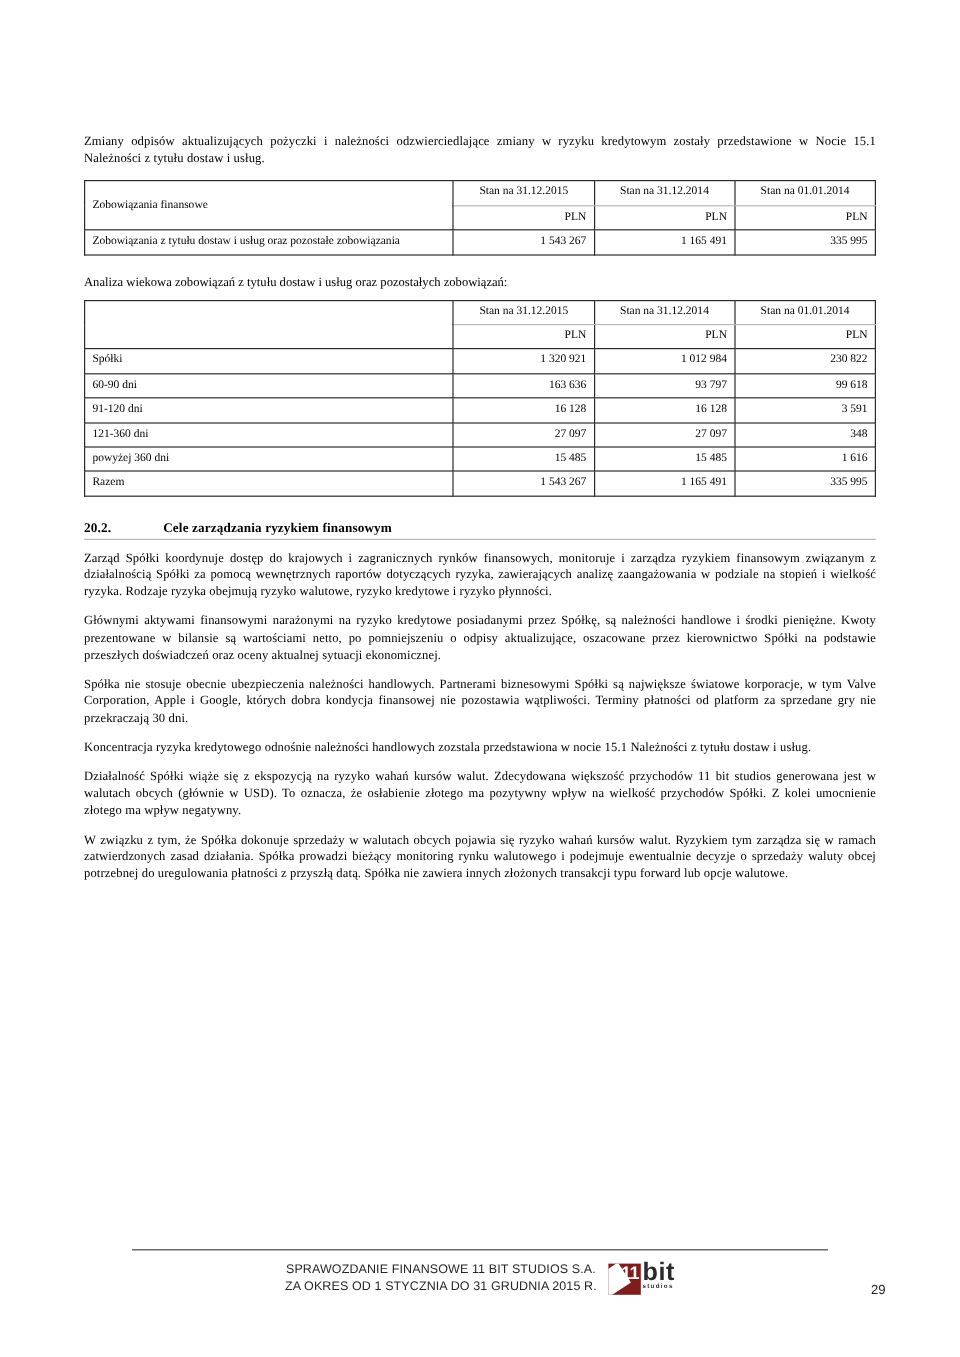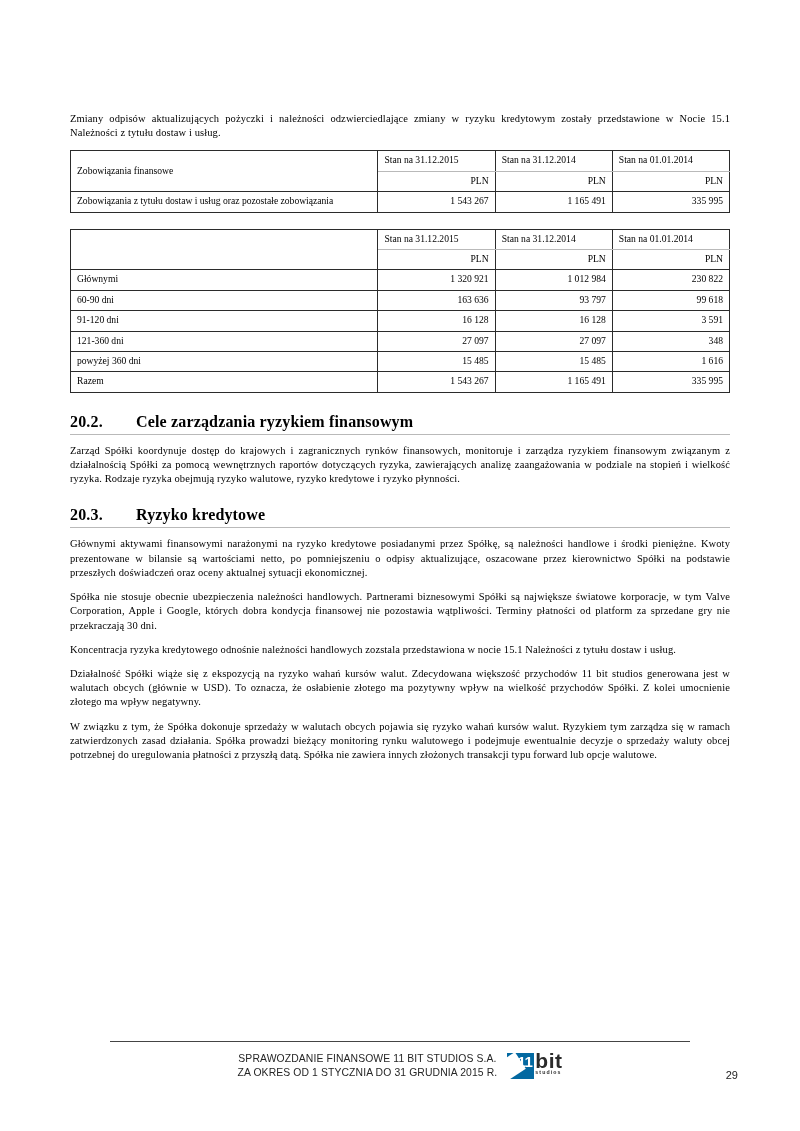--- a/index.html
+++ b/index.html
@@ -51,21 +51,21 @@
     border: 1px solid #2b2b2b;
     padding: 3px 6px 4px 6px;
     vertical-align: middle;
     font-weight: normal;
     line-height: 12.4px;
   }
   .col-label { width: 307px; }
   .col-num   { width: 117px; }
   .num { text-align: right; }
   .hdr-date {
-    text-align: left;
+    text-align: center;
     border-bottom: 1px solid #b9b9b9 !important;
     padding-bottom: 3px;
   }
   .hdr-pln {
     text-align: right;
     border-top: 1px solid #b9b9b9 !important;
   }
   .rowlabel-strong { font-weight: bold; }
   .cell-2line { line-height: 12.2px; }
   .total-row td { font-weight: bold; border-top: 1px solid #2b2b2b; }
@@ -75,21 +75,21 @@
     margin: 0 0 7px 0;
     font-size: 10.5px;
     line-height: 14px;
   }
 
   
   .section-head {
     margin: 20px 0 9px 0;
     padding-bottom: 3px;
     border-bottom: 1px solid #b9b9b9;
-    font-size: 16px;
+    font-size: 11px;
     font-weight: bold;
     display: block;
     letter-spacing: 0.01em;
   }
   .section-head .num-label {
     display: inline-block;
     width: 66px;
   }
 
   
@@ -121,21 +121,21 @@
   .logo {
     margin-left: 10px;
     margin-top: 1px;
     display: inline-flex;
     align-items: flex-start;
   }
   .logo-mark {
     position: relative;
     width: 27px;
     height: 26px;
-    background: #0369a1;
+    background: #7f1d1d;
     overflow: hidden;
     display: inline-block;
   }
   .logo-mark .swoosh {
     position: absolute;
     left: -3px;
     bottom: -4px;
     width: 26px;
     height: 20px;
     background: #ffffff;
@@ -215,20 +215,21 @@
         </tr>
         <tr>
           <td class="cell-2line">Zobowiązania z tytułu dostaw i usług oraz pozostałe zobowiązania</td>
           <td class="num">1 543 267</td>
           <td class="num">1 165 491</td>
           <td class="num">335  995</td>
         </tr>
       </tbody>
     </table>
 
+    <p class="caption">Analiza wiekowa zobowiązań z tytułu dostaw i usług oraz pozostałych zobowiązań:</p>
 
     <table class="fin">
       <colgroup>
         <col class="col-label">
           <col class="col-num">
           <col class="col-num">
           <col class="col-num">
       </colgroup>
       <tbody>
         <tr>
@@ -237,21 +238,21 @@
           <td class="hdr-date">Stan na 31.12.2014</td>
           <td class="hdr-date">Stan na 01.01.2014</td>
         </tr>
         <tr>
           <td class="hdr-pln">PLN</td>
           <td class="hdr-pln">PLN</td>
           <td class="hdr-pln">PLN</td>
         </tr>
 
         <tr>
-          <td>Głównymi</td>
+          <td>Spółki</td>
           <td class="num">1 320 921</td>
           <td class="num">1 012 984</td>
           <td class="num">230 822</td>
         </tr>
         <tr>
           <td>60-90 dni</td>
           <td class="num">163 636</td>
           <td class="num">93 797</td>
           <td class="num">99 618</td>
         </tr>
@@ -280,23 +281,20 @@
           <td class="num">335 995</td>
         </tr>
       </tbody>
     </table>
 
     <div class="section-head">
       <span class="num-label">20.2.</span><span>Cele zarządzania ryzykiem finansowym</span>
     </div>
     <p class="body-text">Zarząd Spółki koordynuje dostęp do krajowych i zagranicznych rynków finansowych, monitoruje i zarządza ryzykiem finansowym związanym z działalnością Spółki za pomocą wewnętrznych raportów dotyczących ryzyka, zawierających analizę zaangażowania w podziale na stopień i wielkość ryzyka. Rodzaje ryzyka obejmują ryzyko walutowe, ryzyko kredytowe i ryzyko płynności.</p>
 
-    <div class="section-head">
-      <span class="num-label">20.3.</span><span>Ryzyko kredytowe</span>
-    </div>
     <p class="body-text">Głównymi aktywami finansowymi narażonymi na ryzyko kredytowe posiadanymi przez Spółkę, są należności handlowe i środki pieniężne. Kwoty prezentowane w bilansie są wartościami netto, po pomniejszeniu o odpisy aktualizujące, oszacowane przez kierownictwo Spółki na podstawie przeszłych doświadczeń oraz oceny aktualnej sytuacji ekonomicznej.</p>
     <p class="body-text">Spółka nie stosuje obecnie ubezpieczenia należności handlowych. Partnerami biznesowymi Spółki są największe światowe korporacje, w tym Valve Corporation, Apple i Google, których dobra kondycja finansowej nie pozostawia wątpliwości. Terminy płatności od platform za sprzedane gry nie przekraczają 30 dni.</p>
     <p class="body-text">Koncentracja ryzyka kredytowego odnośnie należności handlowych zozstala przedstawiona w nocie 15.1 Należności z tytułu dostaw i usług.</p>
 
     <p class="body-text">Działalność Spółki wiąże się z ekspozycją na ryzyko wahań kursów walut. Zdecydowana większość przychodów 11 bit studios generowana jest w walutach obcych (głównie w USD). To oznacza, że osłabienie złotego ma pozytywny wpływ na wielkość przychodów Spółki. Z kolei umocnienie złotego ma wpływ negatywny.</p>
     <p class="body-text">W związku z tym, że Spółka dokonuje sprzedaży w walutach obcych pojawia się ryzyko wahań kursów walut. Ryzykiem tym zarządza się w ramach zatwierdzonych zasad działania. Spółka prowadzi bieżący monitoring rynku walutowego i podejmuje ewentualnie decyzje o sprzedaży waluty obcej potrzebnej do uregulowania płatności z przyszłą datą. Spółka nie zawiera innych złożonych transakcji typu forward lub opcje walutowe.</p>
 
   </div>
 
   <div class="footer-rule"></div>

